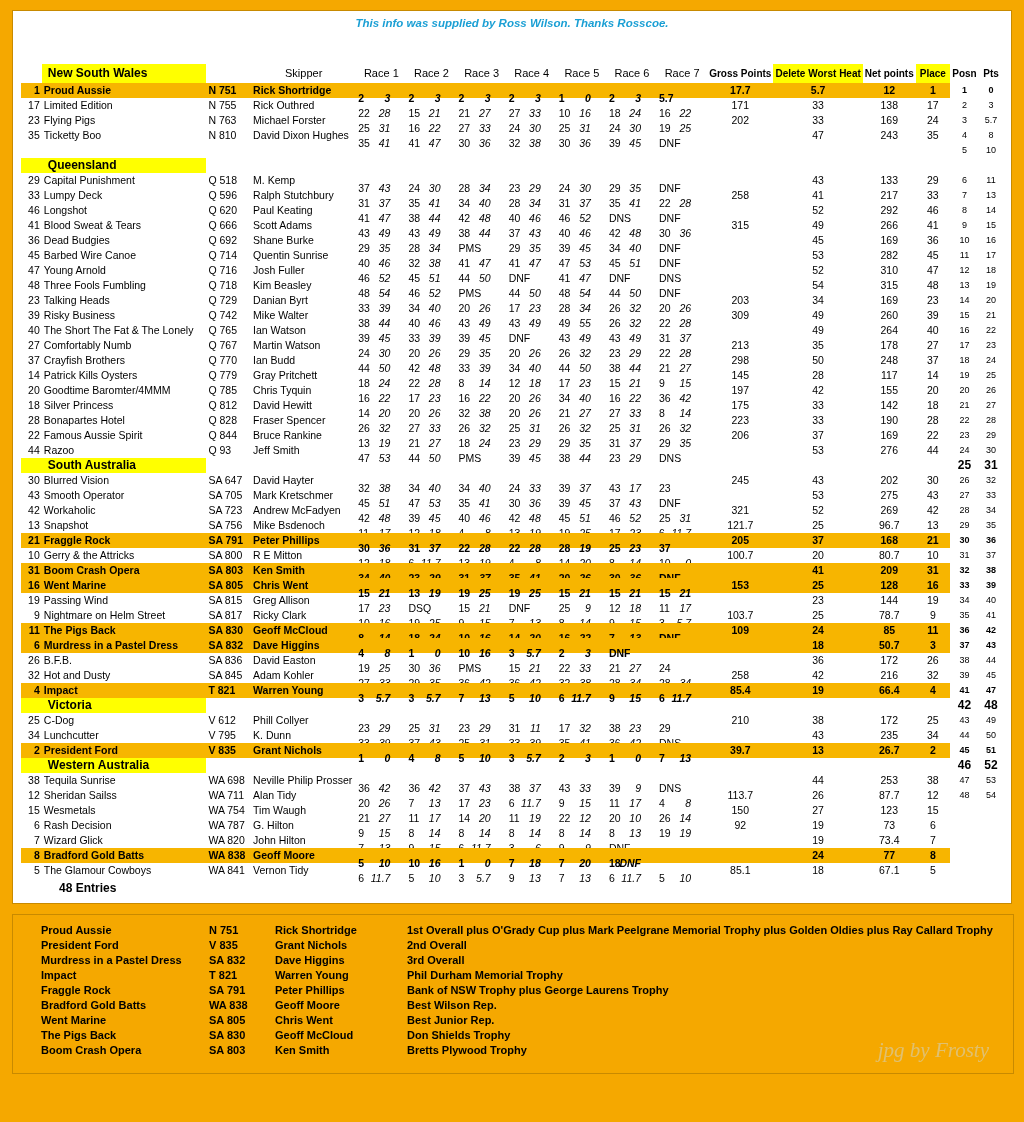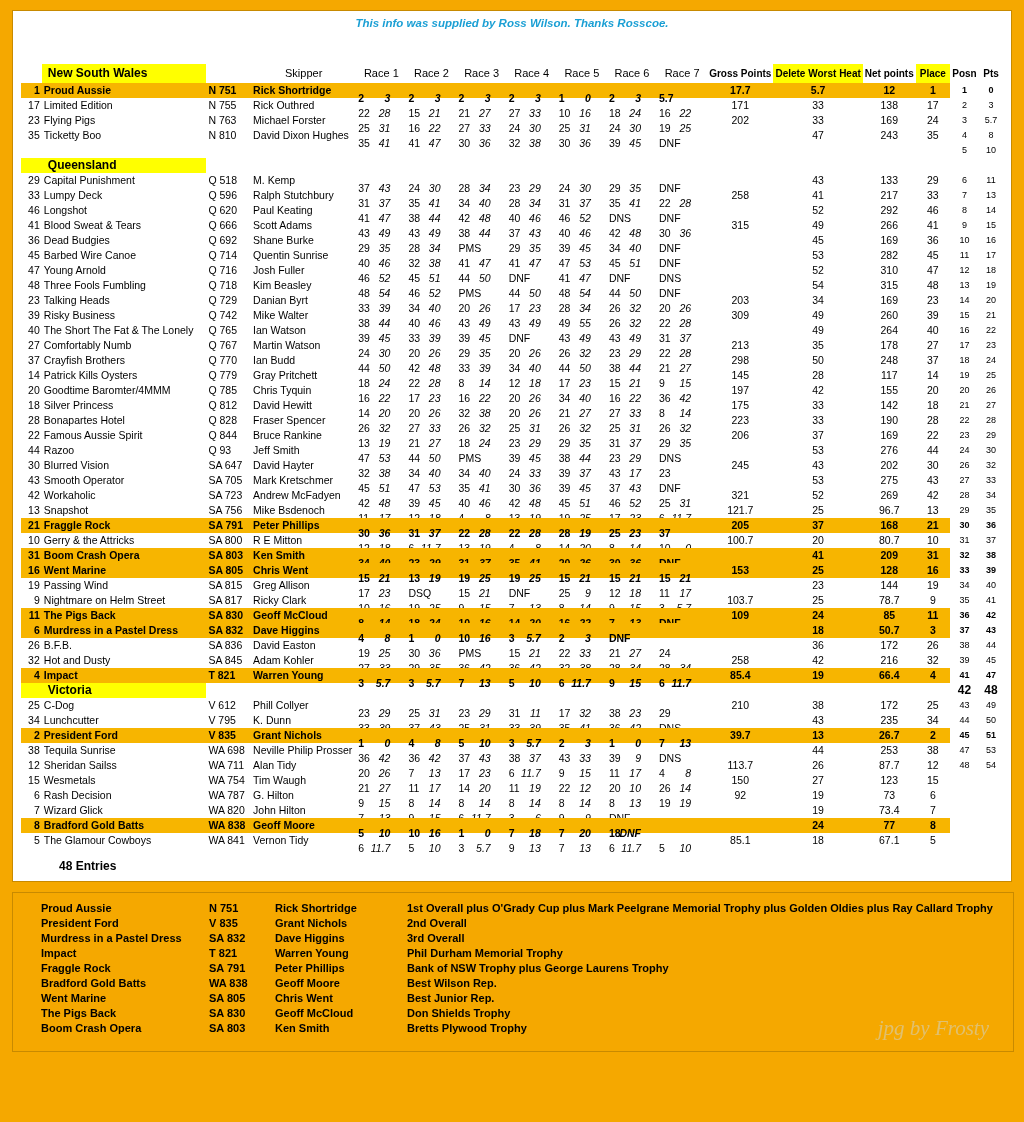--- a/index.html
+++ b/index.html
@@ -127,21 +127,20 @@
     font-style:italic;
     color:#e0c070;
     font-family:"Liberation Serif", serif;
   }
   .entries-count{
     font-weight:bold;
     font-size:12px;
     background:#ffffff;
     padding-left:38px;
     padding-top:3px;
-    margin-top:8px;
   }
 </style>
 </head>
 <body>
 
 <div class="page">
 
   <div class="panel main-panel">
     <div class="subtitle">This info was supplied by Ross Wilson. Thanks Rosscoe.</div>
 
@@ -1119,20 +1118,39 @@
               <span class="pl">DNS</span>
               <span class="pt"></span>
             </td>
             <td class="c-gross"></td>
             <td class="c-del">53</td>
             <td class="c-net">276</td>
             <td class="c-place">44</td>
             <td class="c-posn" style="background: rgb(255, 255, 255);">24</td>
             <td class="c-pts" style="background: rgb(255, 255, 255);">30</td>
           </tr>
+          <tr class="state-row">
+            <td class="c-no"></td>
+            <td class="c-boat stname">South Australia</td>
+            <td style="background: rgb(255, 255, 255);"></td>
+            <td style="background: rgb(255, 255, 255);"></td>
+            <td style="background: rgb(255, 255, 255);"></td>
+            <td style="background: rgb(255, 255, 255);"></td>
+            <td style="background: rgb(255, 255, 255);"></td>
+            <td style="background: rgb(255, 255, 255);"></td>
+            <td style="background: rgb(255, 255, 255);"></td>
+            <td style="background: rgb(255, 255, 255);"></td>
+            <td style="background: rgb(255, 255, 255);"></td>
+            <td style="background: rgb(255, 255, 255);"></td>
+            <td style="background: rgb(255, 255, 255);"></td>
+            <td style="background: rgb(255, 255, 255);"></td>
+            <td style="background: rgb(255, 255, 255);"></td>
+            <td class="c-posn" style="background: rgb(255, 255, 255);">25</td>
+            <td class="c-pts" style="background: rgb(255, 255, 255);">31</td>
+          </tr>
           <tr class="">
             <td class="c-no">30</td>
             <td class="c-boat">Blurred Vision</td>
             <td class="c-sail">SA 647</td>
             <td class="c-skip">David Hayter</td>
             <td class="res">
               <span class="pl">32</span>
               <span class="pt">38</span>
             </td>
             <td class="res">
@@ -1857,20 +1875,39 @@
             <td class="res">
               <span class="pl">7</span>
               <span class="pt">13</span>
             </td>
             <td class="c-gross">39.7</td>
             <td class="c-del">13</td>
             <td class="c-net">26.7</td>
             <td class="c-place">2</td>
             <td class="c-posn" style="background: rgb(255, 255, 255);">45</td>
             <td class="c-pts" style="background: rgb(255, 255, 255);">51</td>
+          </tr>
+          <tr class="state-row">
+            <td class="c-no"></td>
+            <td class="c-boat stname">Western Australia</td>
+            <td style="background: rgb(255, 255, 255);"></td>
+            <td style="background: rgb(255, 255, 255);"></td>
+            <td style="background: rgb(255, 255, 255);"></td>
+            <td style="background: rgb(255, 255, 255);"></td>
+            <td style="background: rgb(255, 255, 255);"></td>
+            <td style="background: rgb(255, 255, 255);"></td>
+            <td style="background: rgb(255, 255, 255);"></td>
+            <td style="background: rgb(255, 255, 255);"></td>
+            <td style="background: rgb(255, 255, 255);"></td>
+            <td style="background: rgb(255, 255, 255);"></td>
+            <td style="background: rgb(255, 255, 255);"></td>
+            <td style="background: rgb(255, 255, 255);"></td>
+            <td style="background: rgb(255, 255, 255);"></td>
+            <td class="c-posn" style="background: rgb(255, 255, 255);">46</td>
+            <td class="c-pts" style="background: rgb(255, 255, 255);">52</td>
           </tr>
           <tr class="">
             <td class="c-no">38</td>
             <td class="c-boat">Tequila Sunrise</td>
             <td class="c-sail">WA 698</td>
             <td class="c-skip">Neville Philip Prosser</td>
             <td class="res">
               <span class="pl">36</span>
               <span class="pt">42</span>
             </td>

